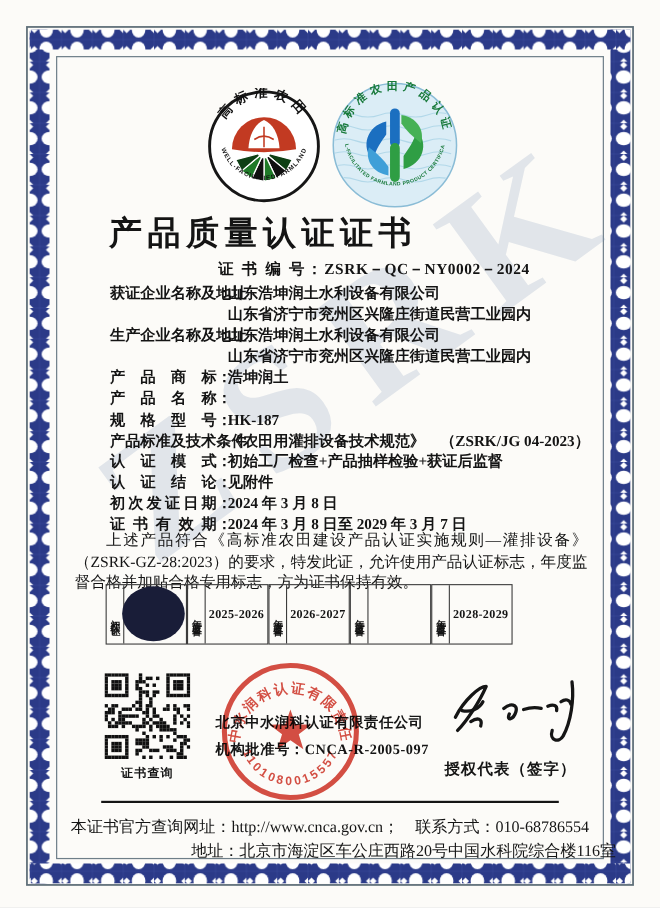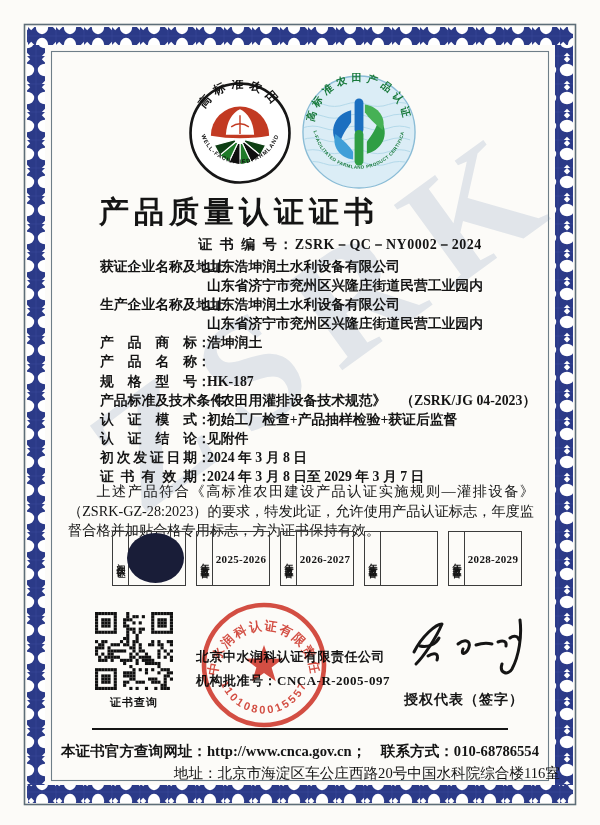--- a/index.html
+++ b/index.html
@@ -28,21 +28,21 @@
     font-family:"Liberation Sans",sans-serif;}
   .flabel i{font-style:normal;}
   .fcolon{width:10px;flex:0 0 10px;}
   .fvalue{white-space:nowrap;}
 
   
   .para{left:68px;top:482px;width:466px;font-size:14.2px;font-weight:400;line-height:19.6px;
     text-align:justify;text-indent:2em;z-index:1;}
 
   
-  .boxes{left:112px;top:531px;display:flex;gap:10px;z-index:1;}
+  .boxes{left:96px;top:531px;display:flex;z-index:1;}
   .sbox{position:relative;width:72px;height:53px;border:1.6px solid #3c3c3c;display:flex;background:transparent;}
   .slabel{width:15px;flex:0 0 15px;border-right:1px solid #3c3c3c;
     writing-mode:vertical-rl;text-orientation:upright;font-size:9px;font-weight:700;
     letter-spacing:2px;padding-top:3px;text-align:center;line-height:15px;}
   .syear{flex:1;display:flex;align-items:center;justify-content:center;
     font-size:11px;font-weight:700;letter-spacing:.3px;}
   .sstamp{position:absolute;left:14px;top:1px;width:57px;height:50px;border-radius:50%;
     background:#191d38;}
 
   
@@ -50,21 +50,21 @@
   .qr-caption{left:95px;top:695px;width:78px;text-align:center;font-size:11px;font-weight:700;
     letter-spacing:1px;z-index:1;}
   .issuer-company{left:196px;top:648px;font-size:13px;font-weight:700;letter-spacing:.5px;z-index:1;}
   .issuer-approval{left:196px;top:672px;font-size:13px;font-weight:700;letter-spacing:.5px;z-index:1;}
   .stamp{left:194px;top:595px;width:140px;height:140px;z-index:2;mix-blend-mode:multiply;opacity:.86;}
   .signature{left:406px;top:612px;z-index:1;}
   .sign-caption{left:404px;top:691px;width:140px;font-size:14px;font-weight:700;letter-spacing:1px;z-index:1;}
 
   
   .rule{left:92px;top:728px;width:416px;height:2px;background:#151515;z-index:1;}
-  .footer1{left:40px;top:742px;width:520px;text-align:center;font-size:14.6px;font-weight:700;z-index:1;}
+  .footer1{left:40px;top:742px;width:520px;text-align:center;font-size:14.6px;font-weight:400;z-index:1;}
   .footer2{left:40px;top:764px;width:520px;text-align:right;font-size:14.6px;font-weight:400;z-index:1;}
 </style>
 </head>
 <body>
 
 <div class="page">
 
   <svg class="abs border-svg" width="600" height="825" viewBox="0 0 600 825">
     <defs>
       <pattern id="bandH" width="28" height="18" patternUnits="userSpaceOnUse">

